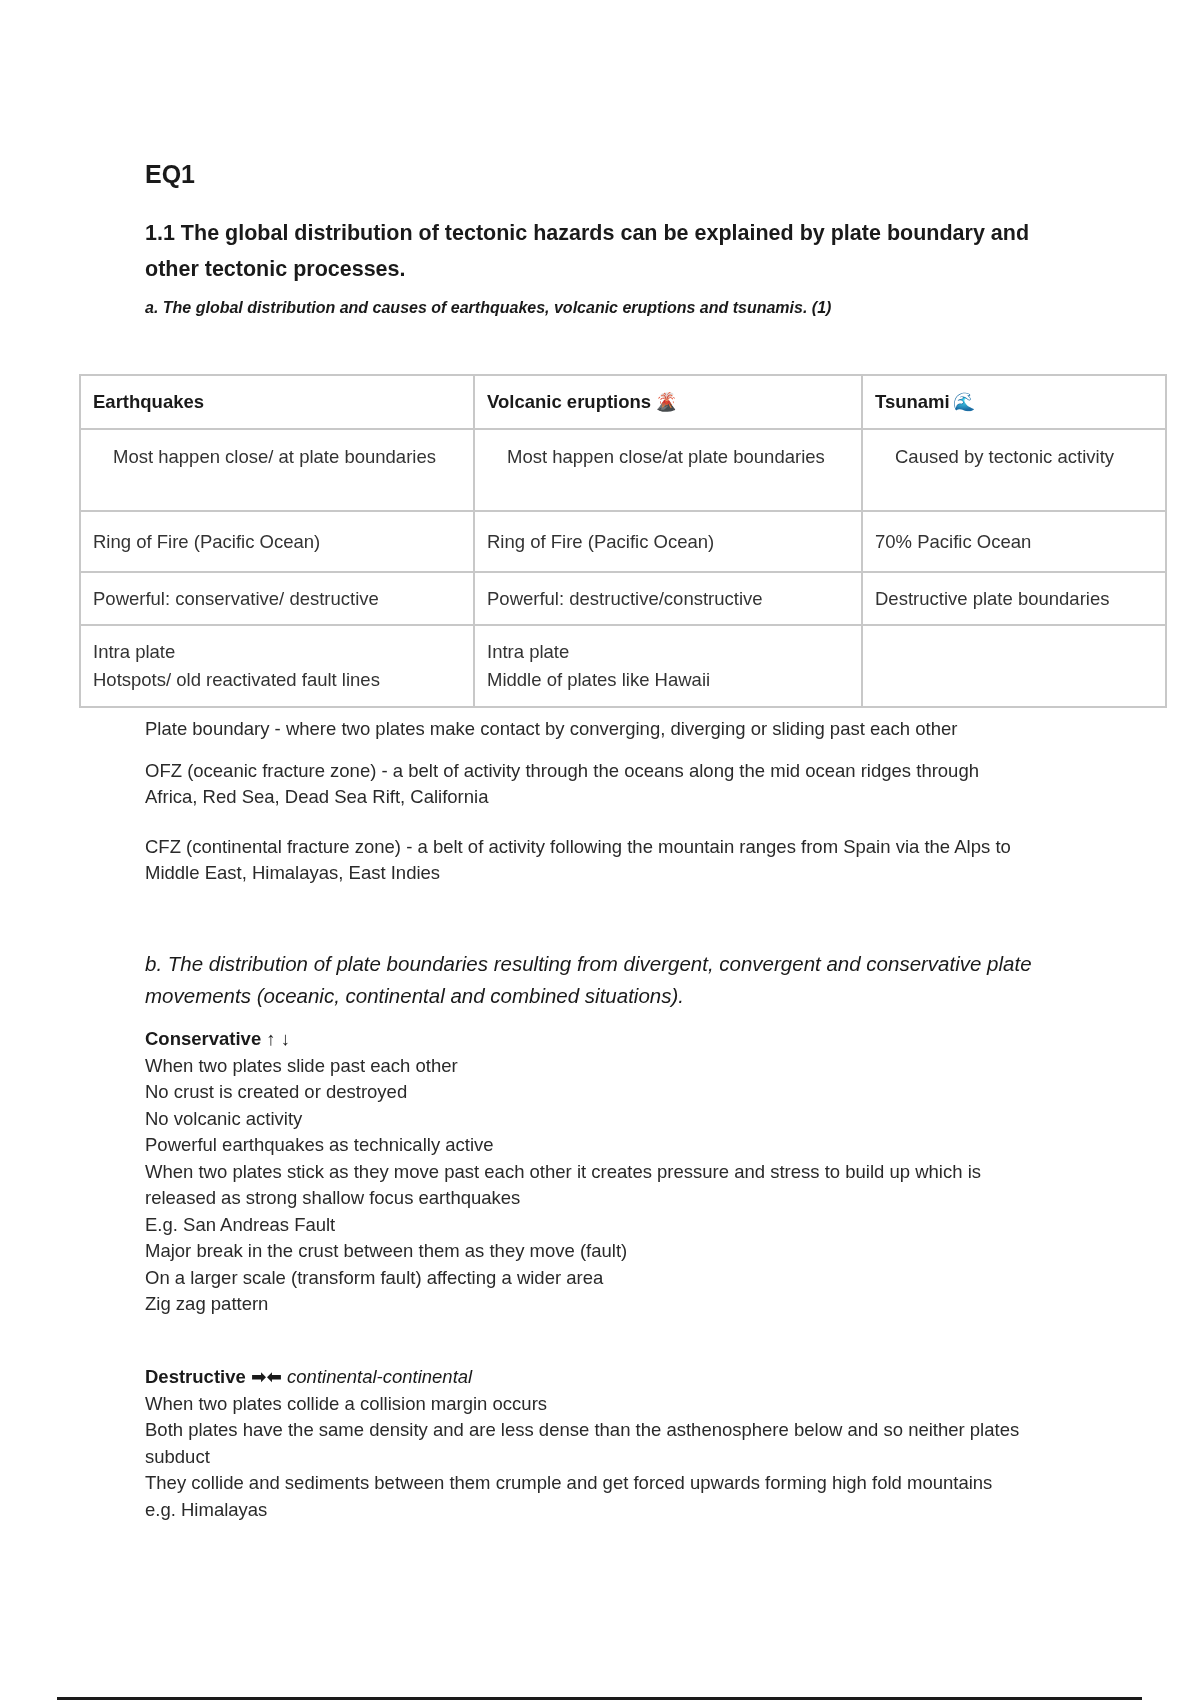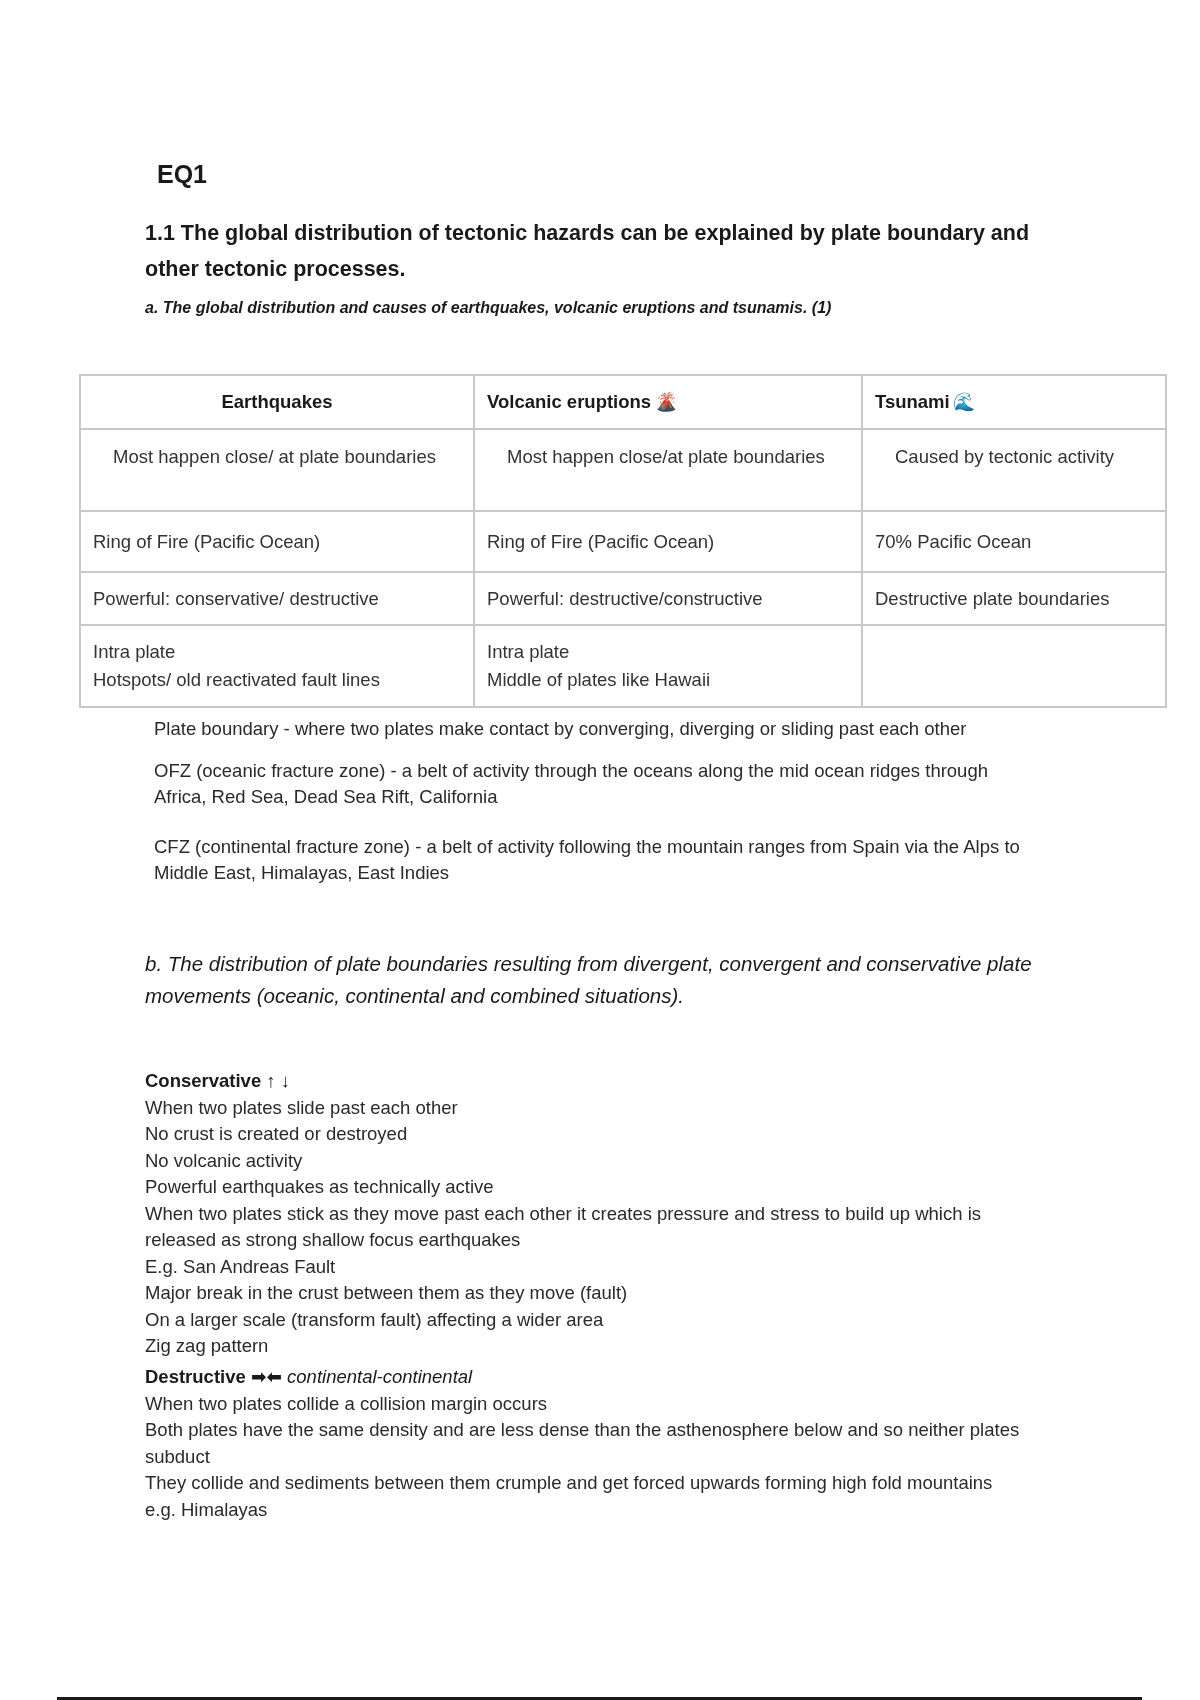--- a/index.html
+++ b/index.html
@@ -1,31 +1,31 @@
 <!DOCTYPE html>
 <html><head>
 <meta charset="utf-8">
 <style>
   html, body { margin: 0; padding: 0; background: #ffffff; }
   body { width: 1200px; height: 1700px; position: relative; overflow: hidden;
          font-family: "Liberation Sans", "DejaVu Sans", sans-serif; color: #1a1a1a; }
   .abs { position: absolute; }
-  .eq { left: 145px; top: 160px; font-size: 25px; font-weight: bold; margin-left: 12px; }
+  .eq { left: 145px; top: 160px; font-size: 25px; font-weight: bold; }
   .h1 { left: 145px; top: 215px; width: 900px; font-size: 21.5px; font-weight: bold; line-height: 36px; }
   .h2 { left: 145px; top: 299px; font-size: 16px; font-weight: bold; font-style: italic; }
   table.hz { position: absolute; left: 79px; top: 374px; width: 1088px; border-collapse: collapse; font-size: 18.5px; }
   table.hz td { border: 2px solid #c8c8c8; padding: 0 12px; vertical-align: middle; color: #333; }
   table.hz tr.head td { height: 52px; font-weight: bold; color: #1a1a1a; }
   table.hz tr.r1 td { height: 64px; vertical-align: top; padding-top: 16px; padding-left: 32px; }
   table.hz tr.r2 td { height: 59px; }
   table.hz tr.r3 td { height: 51px; }
   table.hz tr.r4 td { height: 80px; line-height: 28px; }
-  .c1 { width: 368px; text-align: center; } .c2 { width: 362px; }
+  .c1 { width: 368px; } .c2 { width: 362px; }
   .emoji { font-size: 18px; margin-left: 4px; }
-  .para { left: 154px; width: 900px; font-size: 18.5px; line-height: 26px; color: #2a2a2a; }
+  .para { left: 145px; width: 900px; font-size: 18.5px; line-height: 26px; color: #2a2a2a; }
   .h3 { left: 145px; top: 948px; width: 900px; font-size: 20.5px; font-weight: normal; font-style: italic; line-height: 32px; }
   .list { left: 145px; width: 920px; font-size: 18.5px; line-height: 26.5px; color: #2a2a2a; }
   .list .title { font-weight: bold; color: #1a1a1a; }
   .list .it { font-style: italic; font-weight: normal; }
   .footer-rule { left: 57px; top: 1697px; width: 1085px; height: 3px; background: #1a1a1a; }
 </style>
 </head>
 <body>
 
 <div class="abs eq">EQ1</div>
@@ -67,21 +67,21 @@
   </tr>
 </tbody>
   </table>
 
 <div class="abs para" style="top:716px;">Plate boundary - where two plates make contact by converging, diverging or sliding past each other</div>
 <div class="abs para" style="top:758px;width:840px;">OFZ (oceanic fracture zone) - a belt of activity through the oceans along the mid ocean ridges through Africa, Red Sea, Dead Sea Rift, California</div>
 <div class="abs para" style="top:834px;width:880px;">CFZ (continental fracture zone) - a belt of activity following the mountain ranges from Spain via the Alps to Middle East, Himalayas, East Indies</div>
 
 <div class="abs h3">b. The distribution of plate boundaries resulting from divergent, convergent and conservative plate movements (oceanic, continental and combined situations).</div>
 
-<div class="abs list" style="top:1026px;margin-top:42px;">
+<div class="abs list" style="top:1026px;">
   <div class="title"><span>Conservative</span> <span>↑ ↓</span></div>
   <div>When two plates slide past each other</div>
   <div>No crust is created or destroyed</div>
   <div>No volcanic activity</div>
   <div>Powerful earthquakes as technically active</div>
   <div style="width:890px;">When two plates stick as they move past each other it creates pressure and stress to build up which is released as strong shallow focus earthquakes</div>
   <div>E.g. San Andreas Fault</div>
   <div>Major break in the crust between them as they move (fault)</div>
   <div>On a larger scale (transform fault) affecting a wider area</div>
   <div>Zig zag pattern</div>

